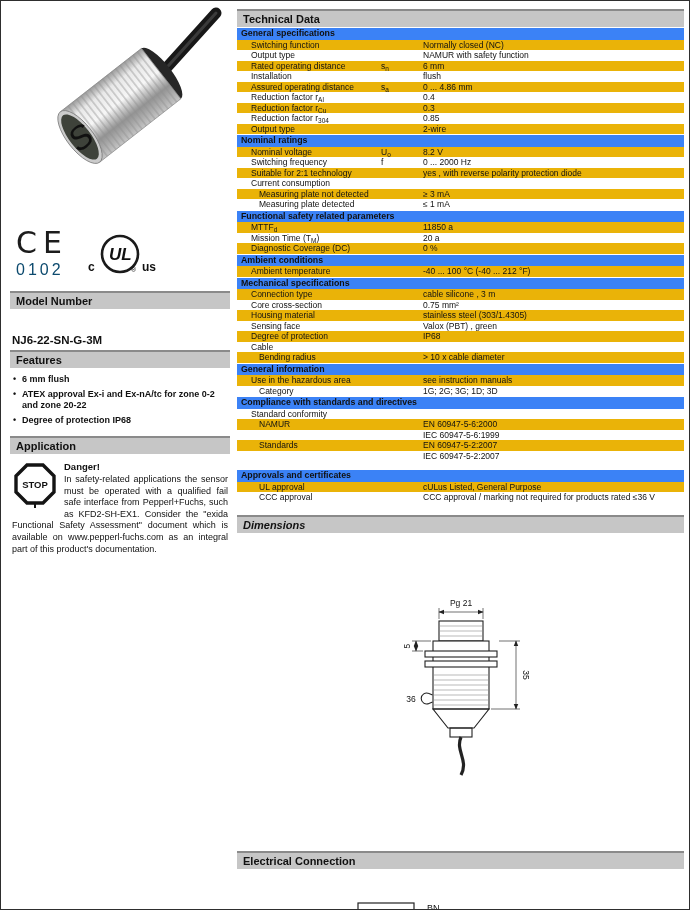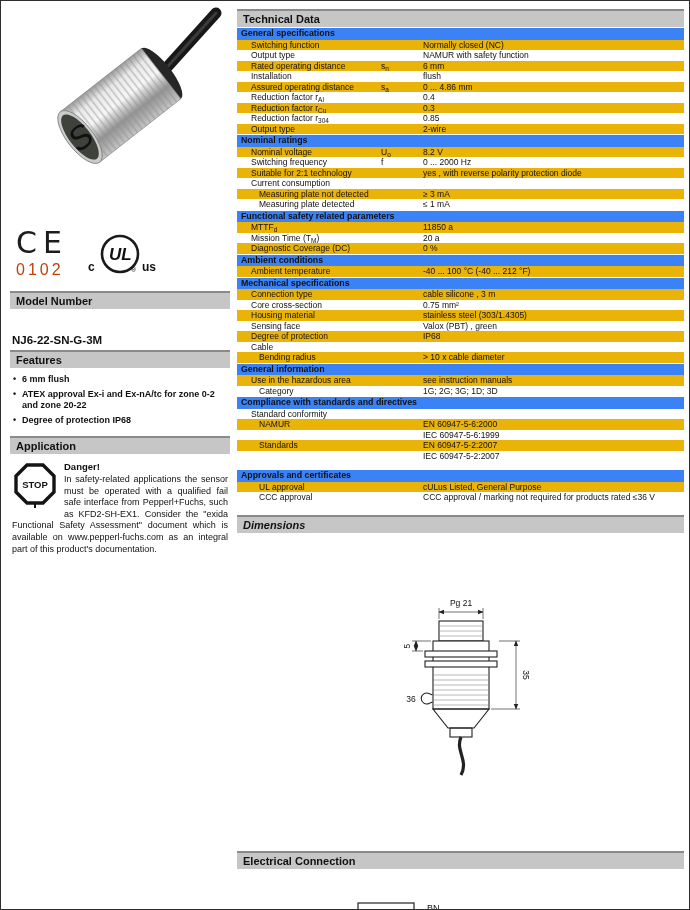--- a/index.html
+++ b/index.html
@@ -23,21 +23,21 @@
   .tt-row.shaded { background:#eab308; }
   .tt-label { flex:0 0 144px; width:144px; padding-left:14px; }
   .tt-label.ind2 { padding-left:22px; }
   .tt-sym { flex:0 0 42px; width:42px; }
   .tt-value { flex:1; padding-right:2px; }
   sub { font-size:6.5px; line-height:0; vertical-align:-2px; }
 
   
   .certs { display:flex; align-items:flex-end; gap:16px; margin:18px 0 0 6px; height:58px; }
   .ce-text { font-size:30px; letter-spacing:6px; color:#1c1c1c; font-family:"DejaVu Sans", sans-serif; }
-  .ce-num  { font-size:16px; letter-spacing:3px; color:#c2410c; margin-top:1px; }
+  .ce-num  { font-size:16px; letter-spacing:3px; color:#0c4a6e; margin-top:1px; }
   .model-number { font-size:11.5px; font-weight:bold; padding:5px 0 0 2px;margin-top:20px; }
   .features-list { list-style:none; padding:6px 2px 0 2px; }
   .features-list li { font-size:9px; font-weight:bold; line-height:11px;
                       margin-bottom:4px; padding-left:10px; position:relative; }
   .features-list li::before { content:"\2022"; position:absolute; left:1px; }
   .m-bar { margin-top:12px; }
   .f-bar { margin-top:4px; }
   .a-bar { margin-top:10px; }
   .danger { padding:5px 2px 0 2px; font-size:9px; }
   .danger::after { content:""; display:block; clear:both; }

